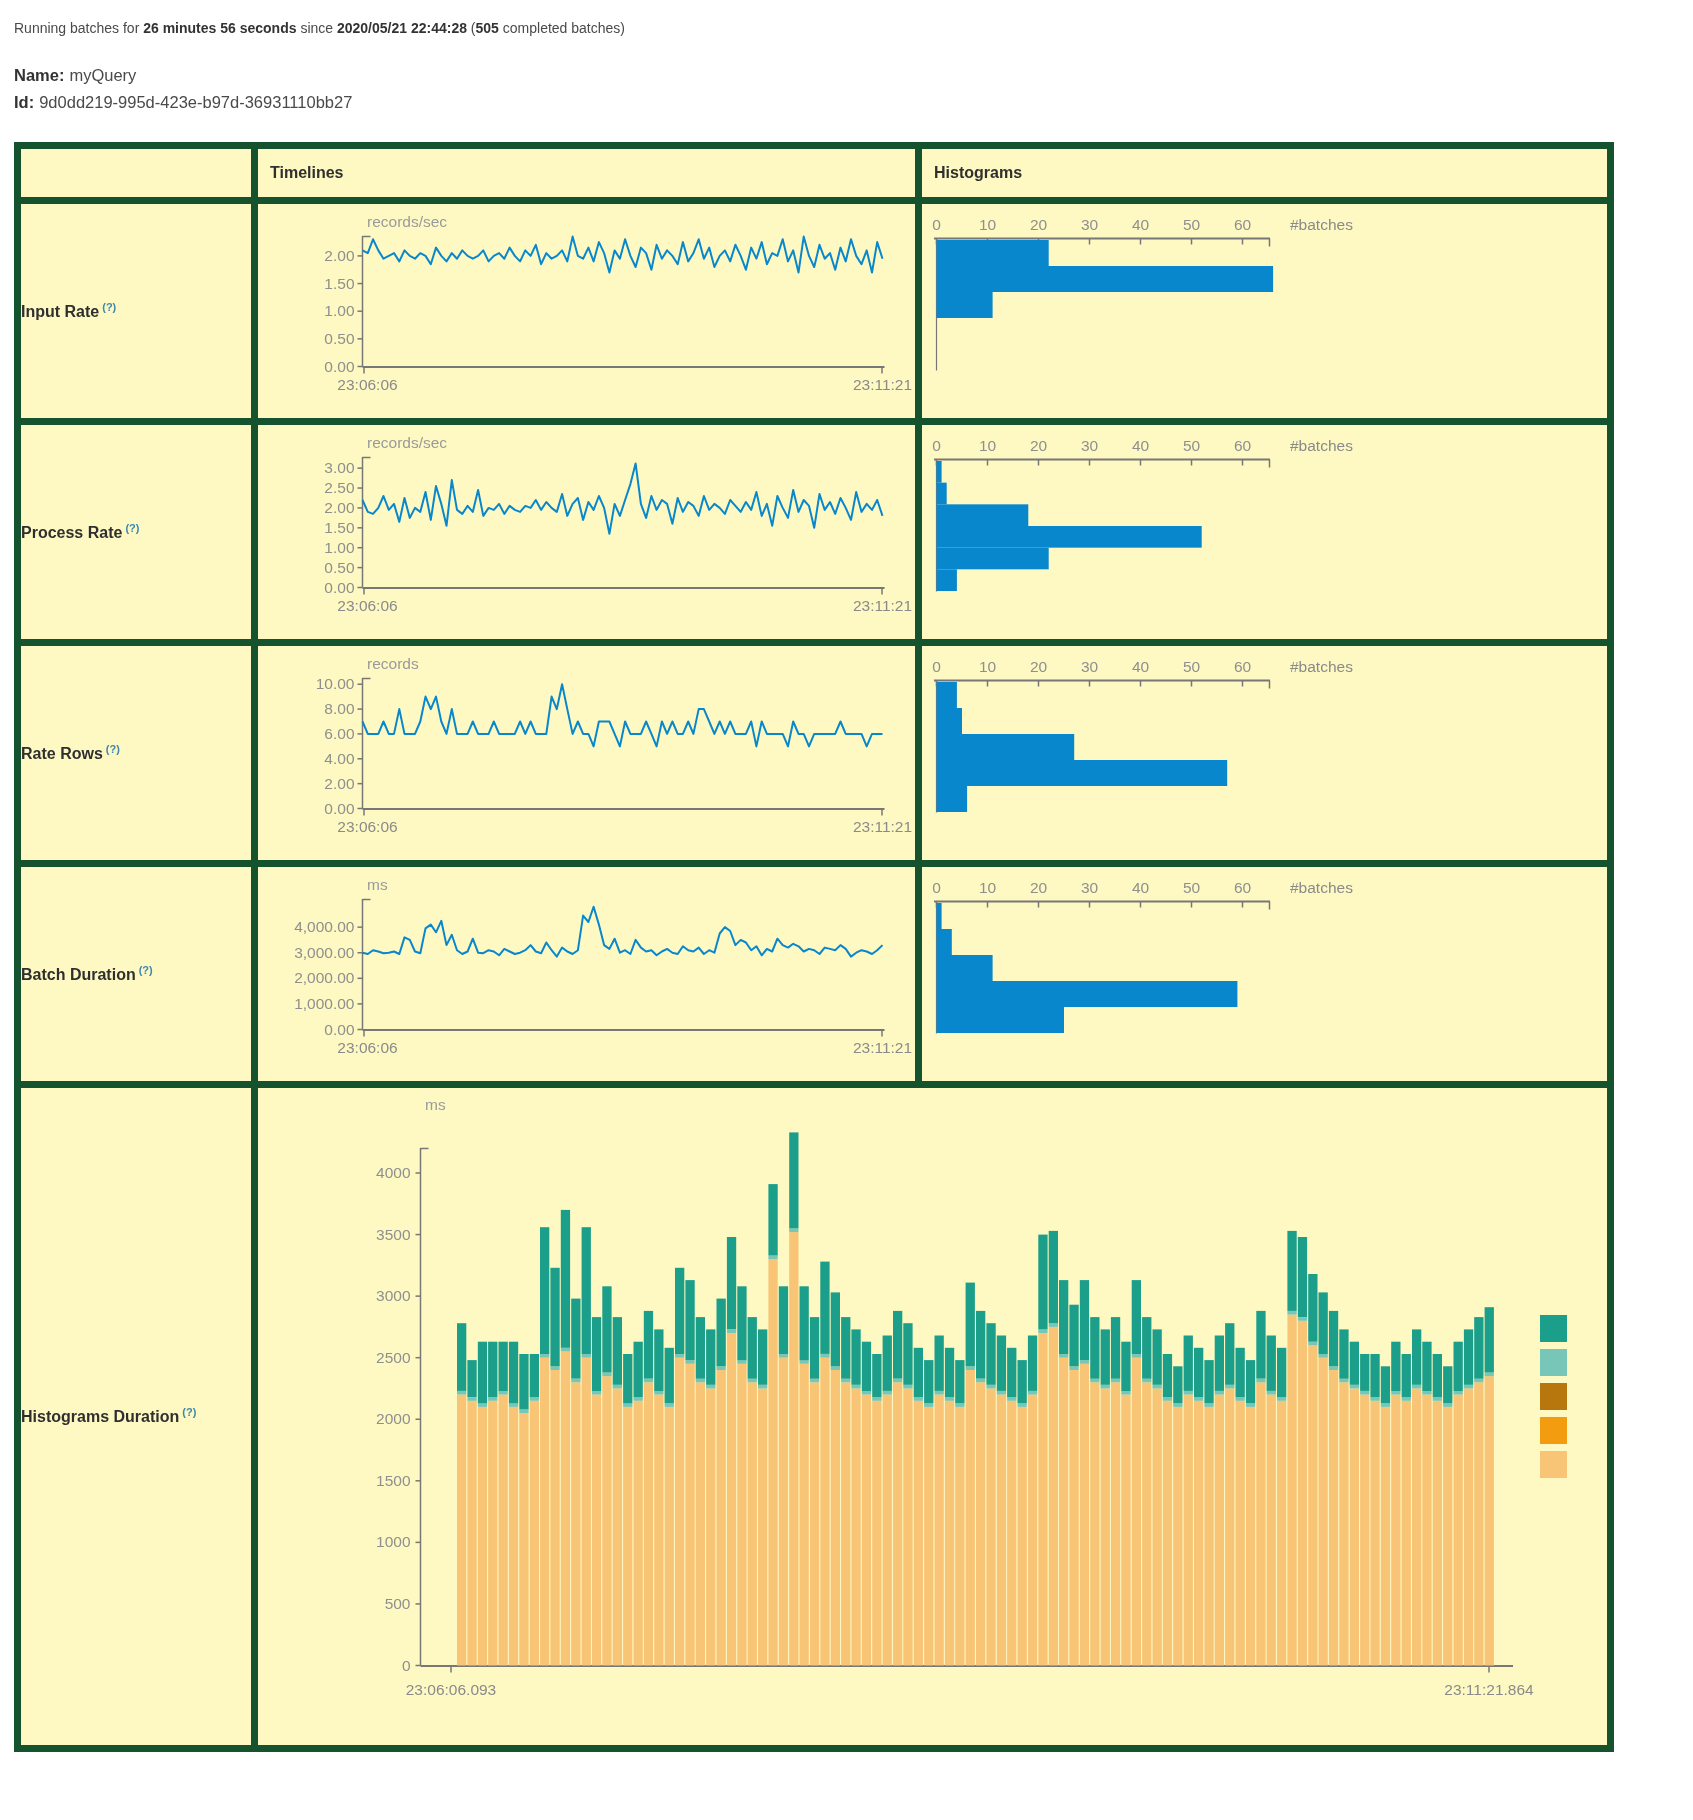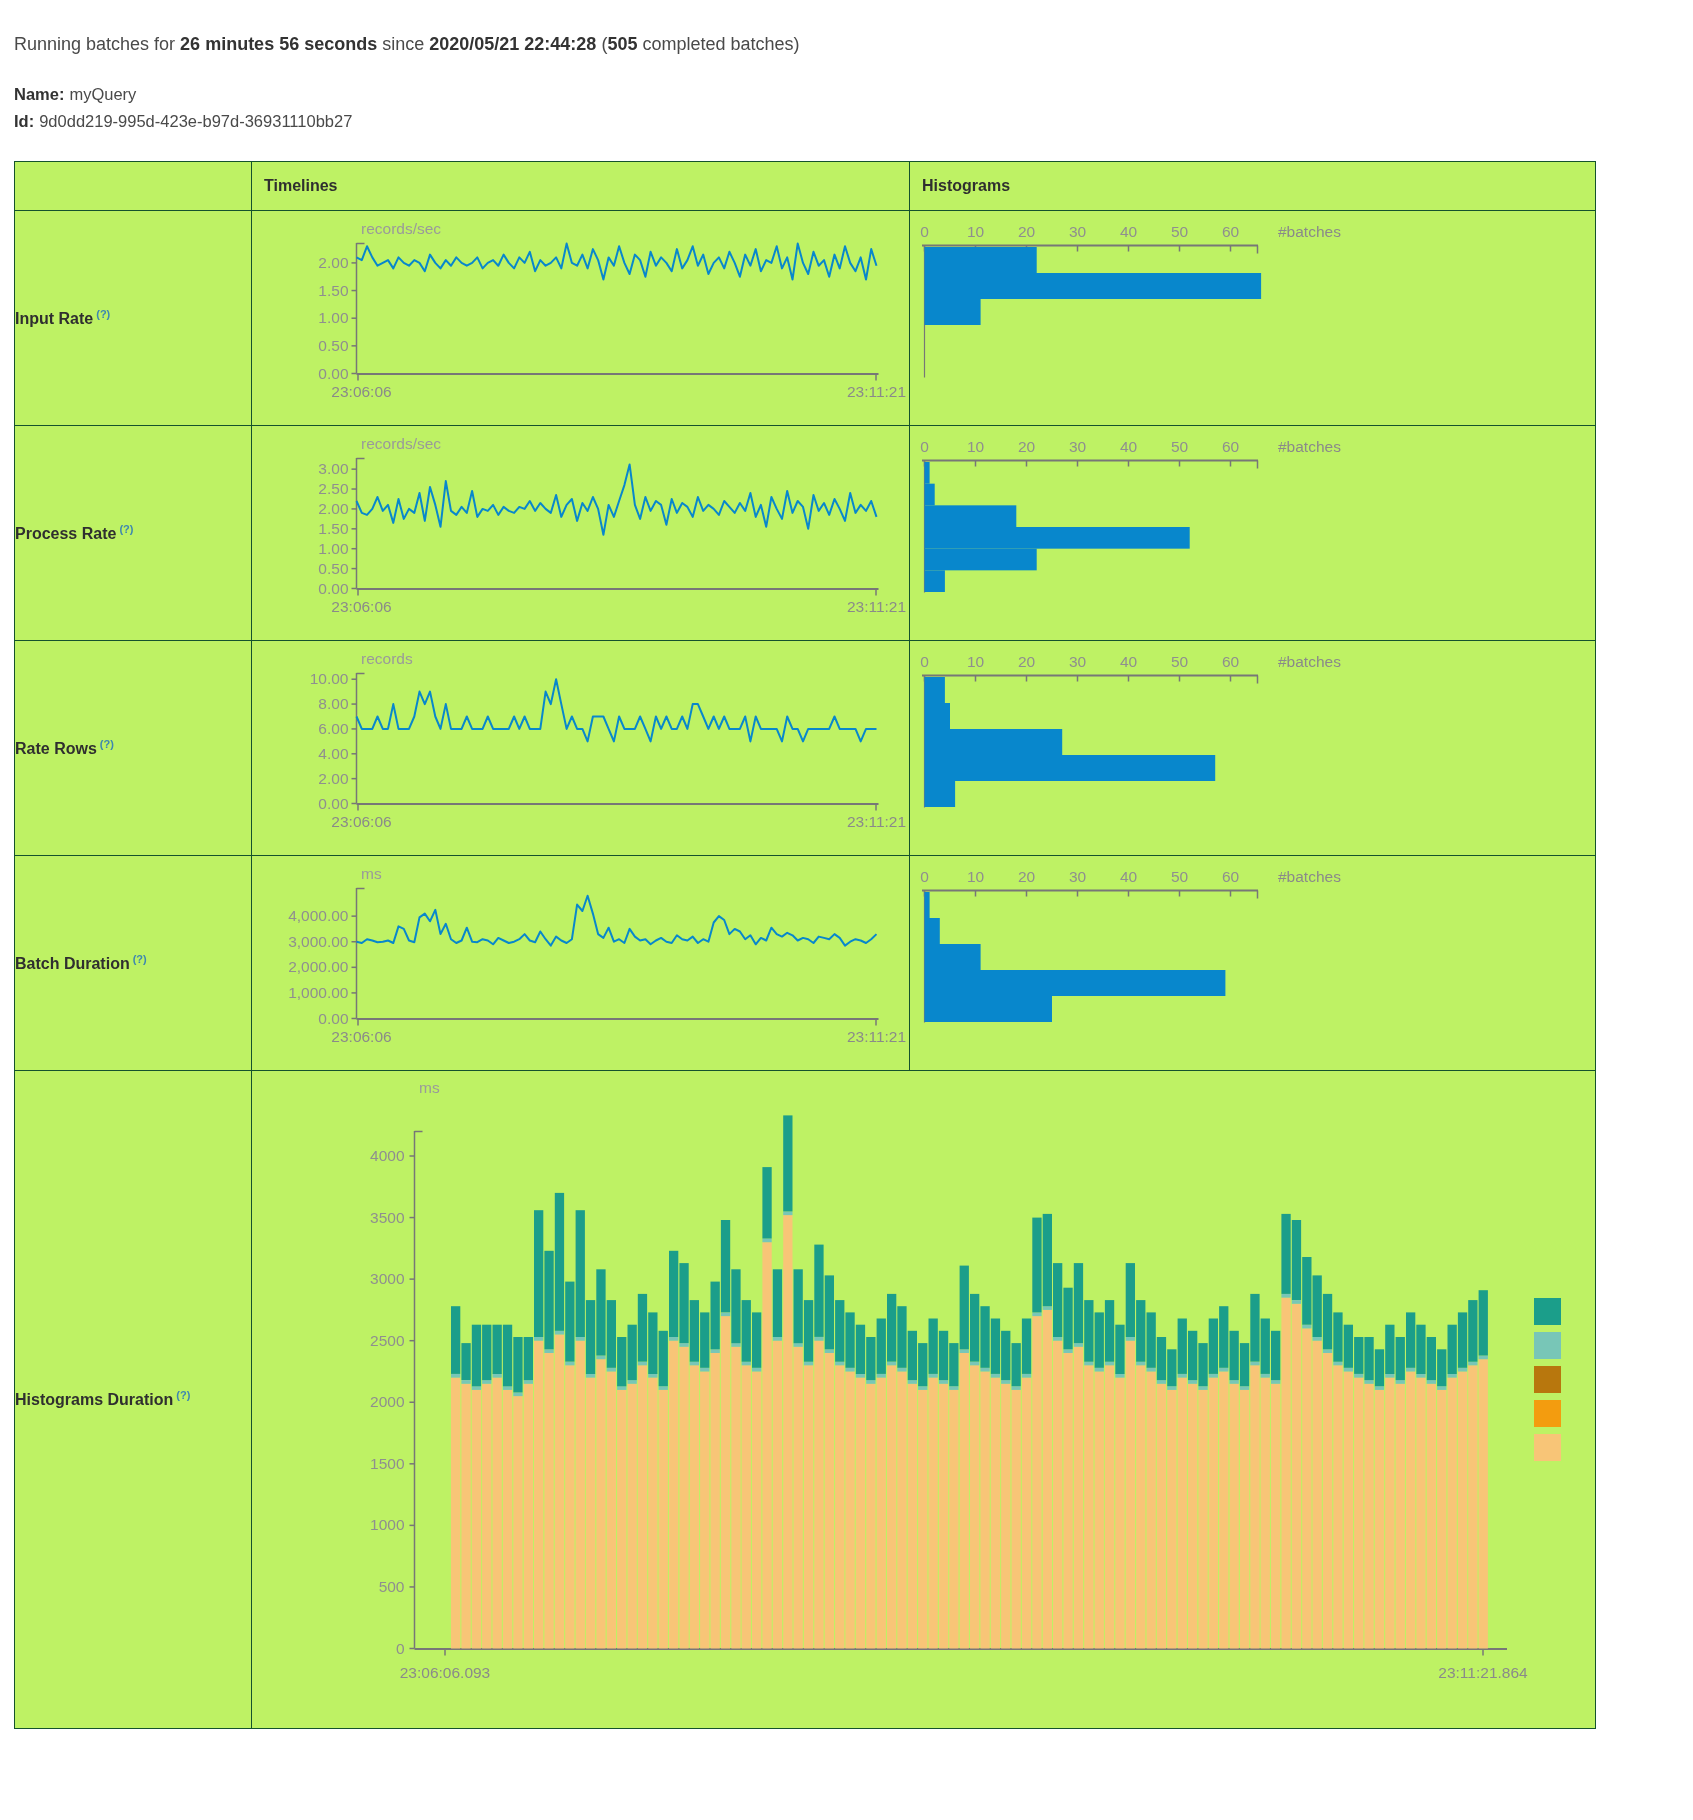--- a/index.html
+++ b/index.html
@@ -1,25 +1,25 @@
 <!DOCTYPE html>
 <html><head>
 <meta charset="utf-8">
 <style>
   html,body{margin:0;padding:0;background:#fff}
   body{width:1693px;height:1820px;overflow:hidden;font-family:"Liberation Sans",sans-serif;color:#333}
   .wrap{padding-left:14px}
   h1{font-size:29px;line-height:34px;margin:16px 0 0;color:#2b2b2b;font-weight:700}
-  .subtitle{margin:34px 0 0;font-size:18px;color:#4a4a4a}
+  .subtitle{margin:20px 0 0;font-size:14px;color:#4a4a4a}
   .subtitle b{color:#333}
   .meta{margin-top:26px;font-size:16.5px;line-height:27px;color:#4a4a4a}
   .meta b{color:#333}
   .meta .val{margin-left:5px}
   table.stats{border-collapse:collapse;table-layout:fixed;margin-top:26px}
-  table.stats th,table.stats td{border:1px solid #14532d;padding:0;vertical-align:middle;background:#bef264}
+  table.stats th,table.stats td{border:7px solid #14532d;padding:0;vertical-align:middle;background:#fef9c3}
   table.stats th{text-align:left;font-size:16px;font-weight:700;color:#2f2f2f;padding:15px 0 15px 12px}
   td.label-cell{padding-left:16px;font-size:16px;font-weight:700;color:#2f2f2f}
   sup.help{color:#3d87b0;font-size:11px;font-weight:700;margin-left:3px}
   svg{display:block;font-family:"Liberation Sans",sans-serif}
   svg text{font-size:15.5px}
 </style>
 </head>
 <body>
 
 <div class="wrap">

